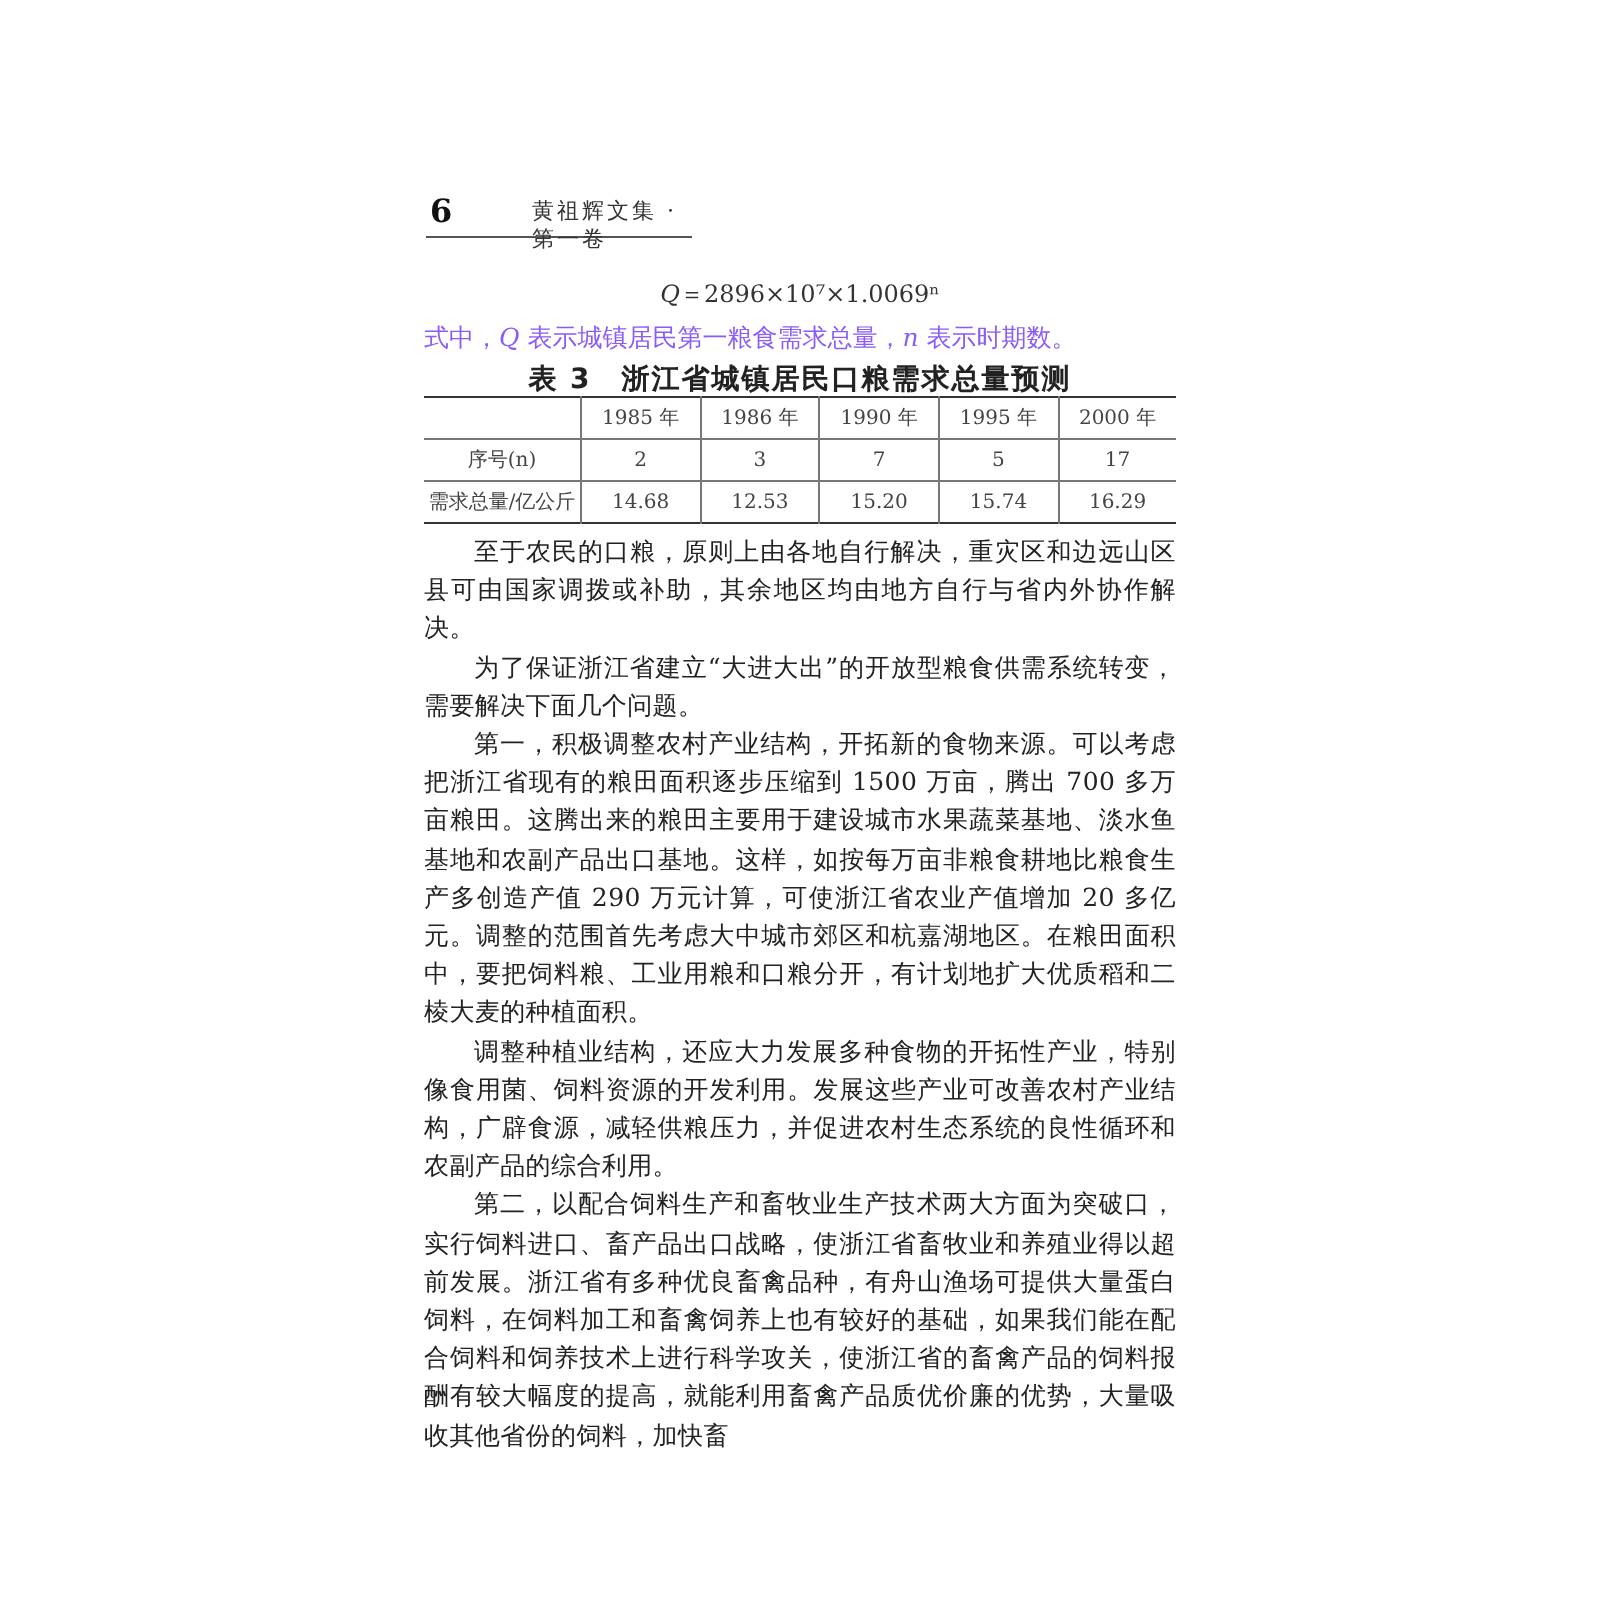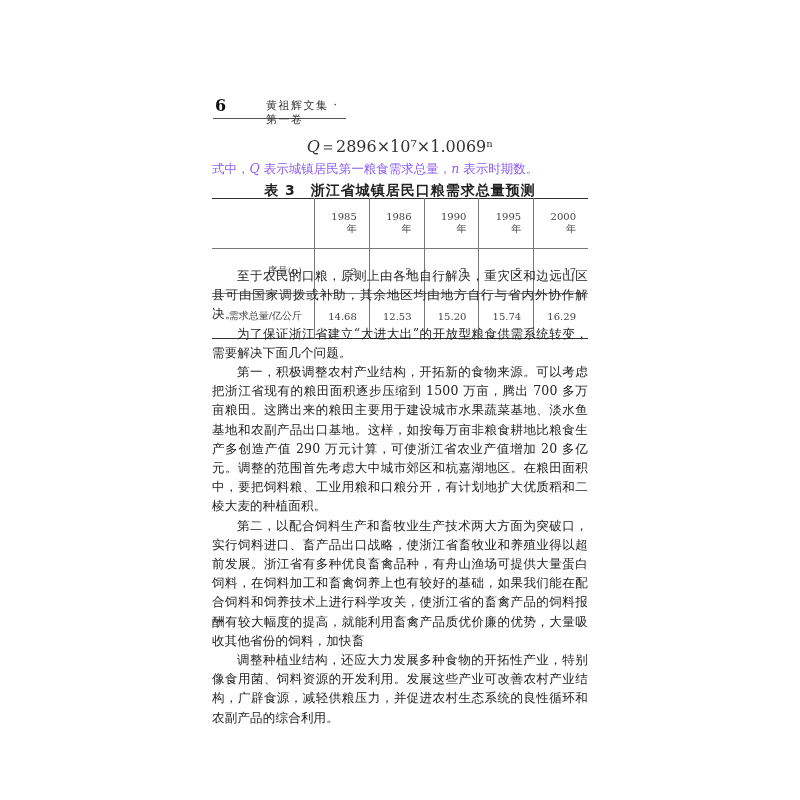--- a/index.html
+++ b/index.html
@@ -2,30 +2,30 @@
 <html><head>
 <meta charset="utf-8">
 <style>
   html, body { margin: 0; padding: 0; background: #ffffff; }
   body { width: 800px; height: 800px; position: relative; overflow: hidden;
          font-family: "DejaVu Serif", "Liberation Serif", serif; color: #222; }
   .header { position: absolute; left: 213px; top: 96px; width: 133px; height: 22px;
             border-bottom: 1px solid #555; }
   .page-num { position: absolute; left: 2px; top: 0px; font-weight: bold; font-size: 16px; line-height: 20px; color: #111; }
   .running-title { position: absolute; left: 27px; top: 3px; font-size: 11px; line-height: 14px; letter-spacing: 1.5px; color: #333; margin-left: 26px; }
-  .formula { position: absolute; left: 0; width: 800px; top: 139px; text-align: center; font-size: 16px; line-height: 16px; color: #333; }
+  .formula { position: absolute; left: 0; width: 800px; top: 139px; text-align: center; font-size: 12px; line-height: 16px; color: #333; }
   .formula i { font-style: italic; }
   .formula-note { position: absolute; left: 212px; top: 160px; font-size: 12.5px; line-height: 18px; color: #8b5cf6; }
   .formula-note i { font-style: italic; }
   .table-caption { position: absolute; left: 0; width: 800px; top: 183px; text-align: center;
                    font-family: "DejaVu Sans", sans-serif; font-weight: bold; font-size: 14px; line-height: 14px; letter-spacing: 1px; color: #222; }
   table.data { position: absolute; left: 212px; top: 198px; width: 376px; border-collapse: collapse;
                font-size: 10px; color: #444; }
   table.data { border-top: 1.5px solid #333; border-bottom: 1.5px solid #333; }
-  table.data td { border-left: 1px solid #777; border-bottom: 1px solid #777; text-align: right; height: 20px; padding: 12px; }
+  table.data td { border-left: 1px solid #777; border-bottom: 1px solid #777; text-align: center; height: 20px; padding: 0; }
   table.data tr:last-child td { border-bottom: none; }
   table.data td:first-child { border-left: none; width: 78px; }
   .body-text { position: absolute; left: 212px; top: 266px; width: 376px; font-size: 12.5px; line-height: 19.2px;
                color: #222; text-align: justify; letter-spacing: 0.2px; }
   .body-text p { margin: 0; text-indent: 2em; }
 </style>
 </head>
 <body>
 
 <div class="header">
@@ -65,15 +65,15 @@
     <td>15.74</td>
     <td>16.29</td>
   </tr>
 </tbody>
   </table>
 
 <div class="body-text">
   <p>至于农民的口粮，原则上由各地自行解决，重灾区和边远山区县可由国家调拨或补助，其余地区均由地方自行与省内外协作解决。</p>
   <p>为了保证浙江省建立“大进大出”的开放型粮食供需系统转变，需要解决下面几个问题。</p>
   <p>第一，积极调整农村产业结构，开拓新的食物来源。可以考虑把浙江省现有的粮田面积逐步压缩到 1500 万亩，腾出 700 多万亩粮田。这腾出来的粮田主要用于建设城市水果蔬菜基地、淡水鱼基地和农副产品出口基地。这样，如按每万亩非粮食耕地比粮食生产多创造产值 290 万元计算，可使浙江省农业产值增加 20 多亿元。调整的范围首先考虑大中城市郊区和杭嘉湖地区。在粮田面积中，要把饲料粮、工业用粮和口粮分开，有计划地扩大优质稻和二棱大麦的种植面积。</p>
+  <p>调整种植业结构，还应大力发展多种食物的开拓性产业，特别像食用菌、饲料资源的开发利用。发展这些产业可改善农村产业结构，广辟食源，减轻供粮压力，并促进农村生态系统的良性循环和农副产品的综合利用。</p>
   <p>第二，以配合饲料生产和畜牧业生产技术两大方面为突破口，实行饲料进口、畜产品出口战略，使浙江省畜牧业和养殖业得以超前发展。浙江省有多种优良畜禽品种，有舟山渔场可提供大量蛋白饲料，在饲料加工和畜禽饲养上也有较好的基础，如果我们能在配合饲料和饲养技术上进行科学攻关，使浙江省的畜禽产品的饲料报酬有较大幅度的提高，就能利用畜禽产品质优价廉的优势，大量吸收其他省份的饲料，加快畜</p>
-  <p>调整种植业结构，还应大力发展多种食物的开拓性产业，特别像食用菌、饲料资源的开发利用。发展这些产业可改善农村产业结构，广辟食源，减轻供粮压力，并促进农村生态系统的良性循环和农副产品的综合利用。</p>
 </div>
 
 </body></html>

